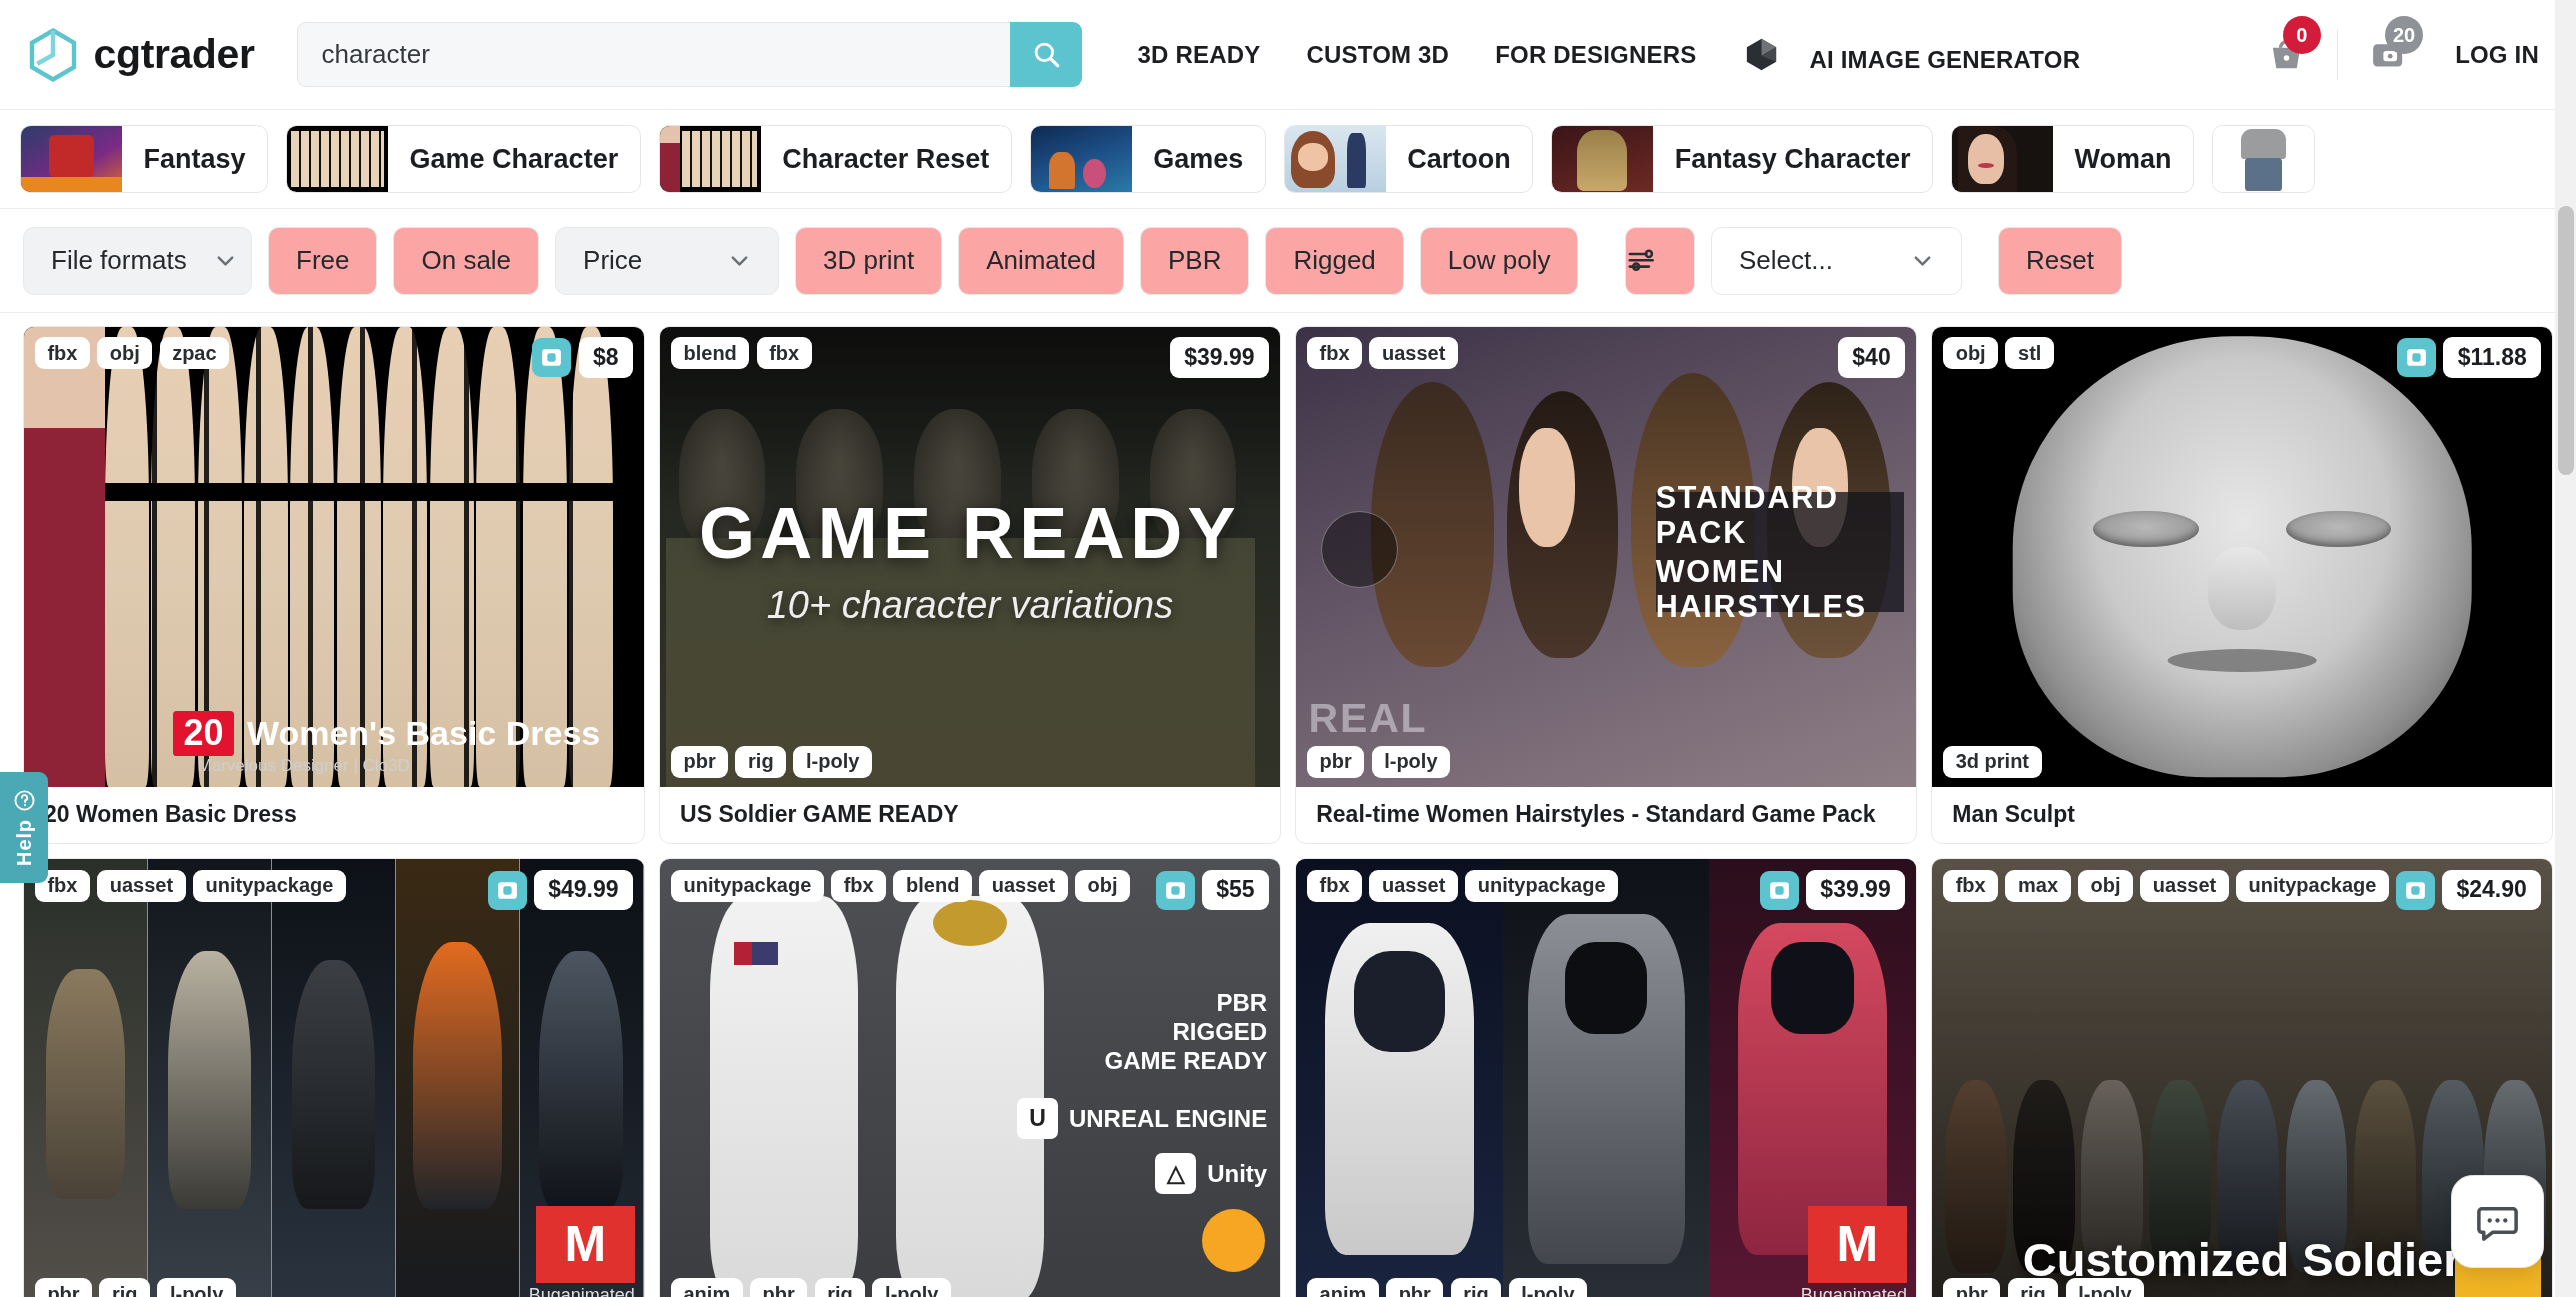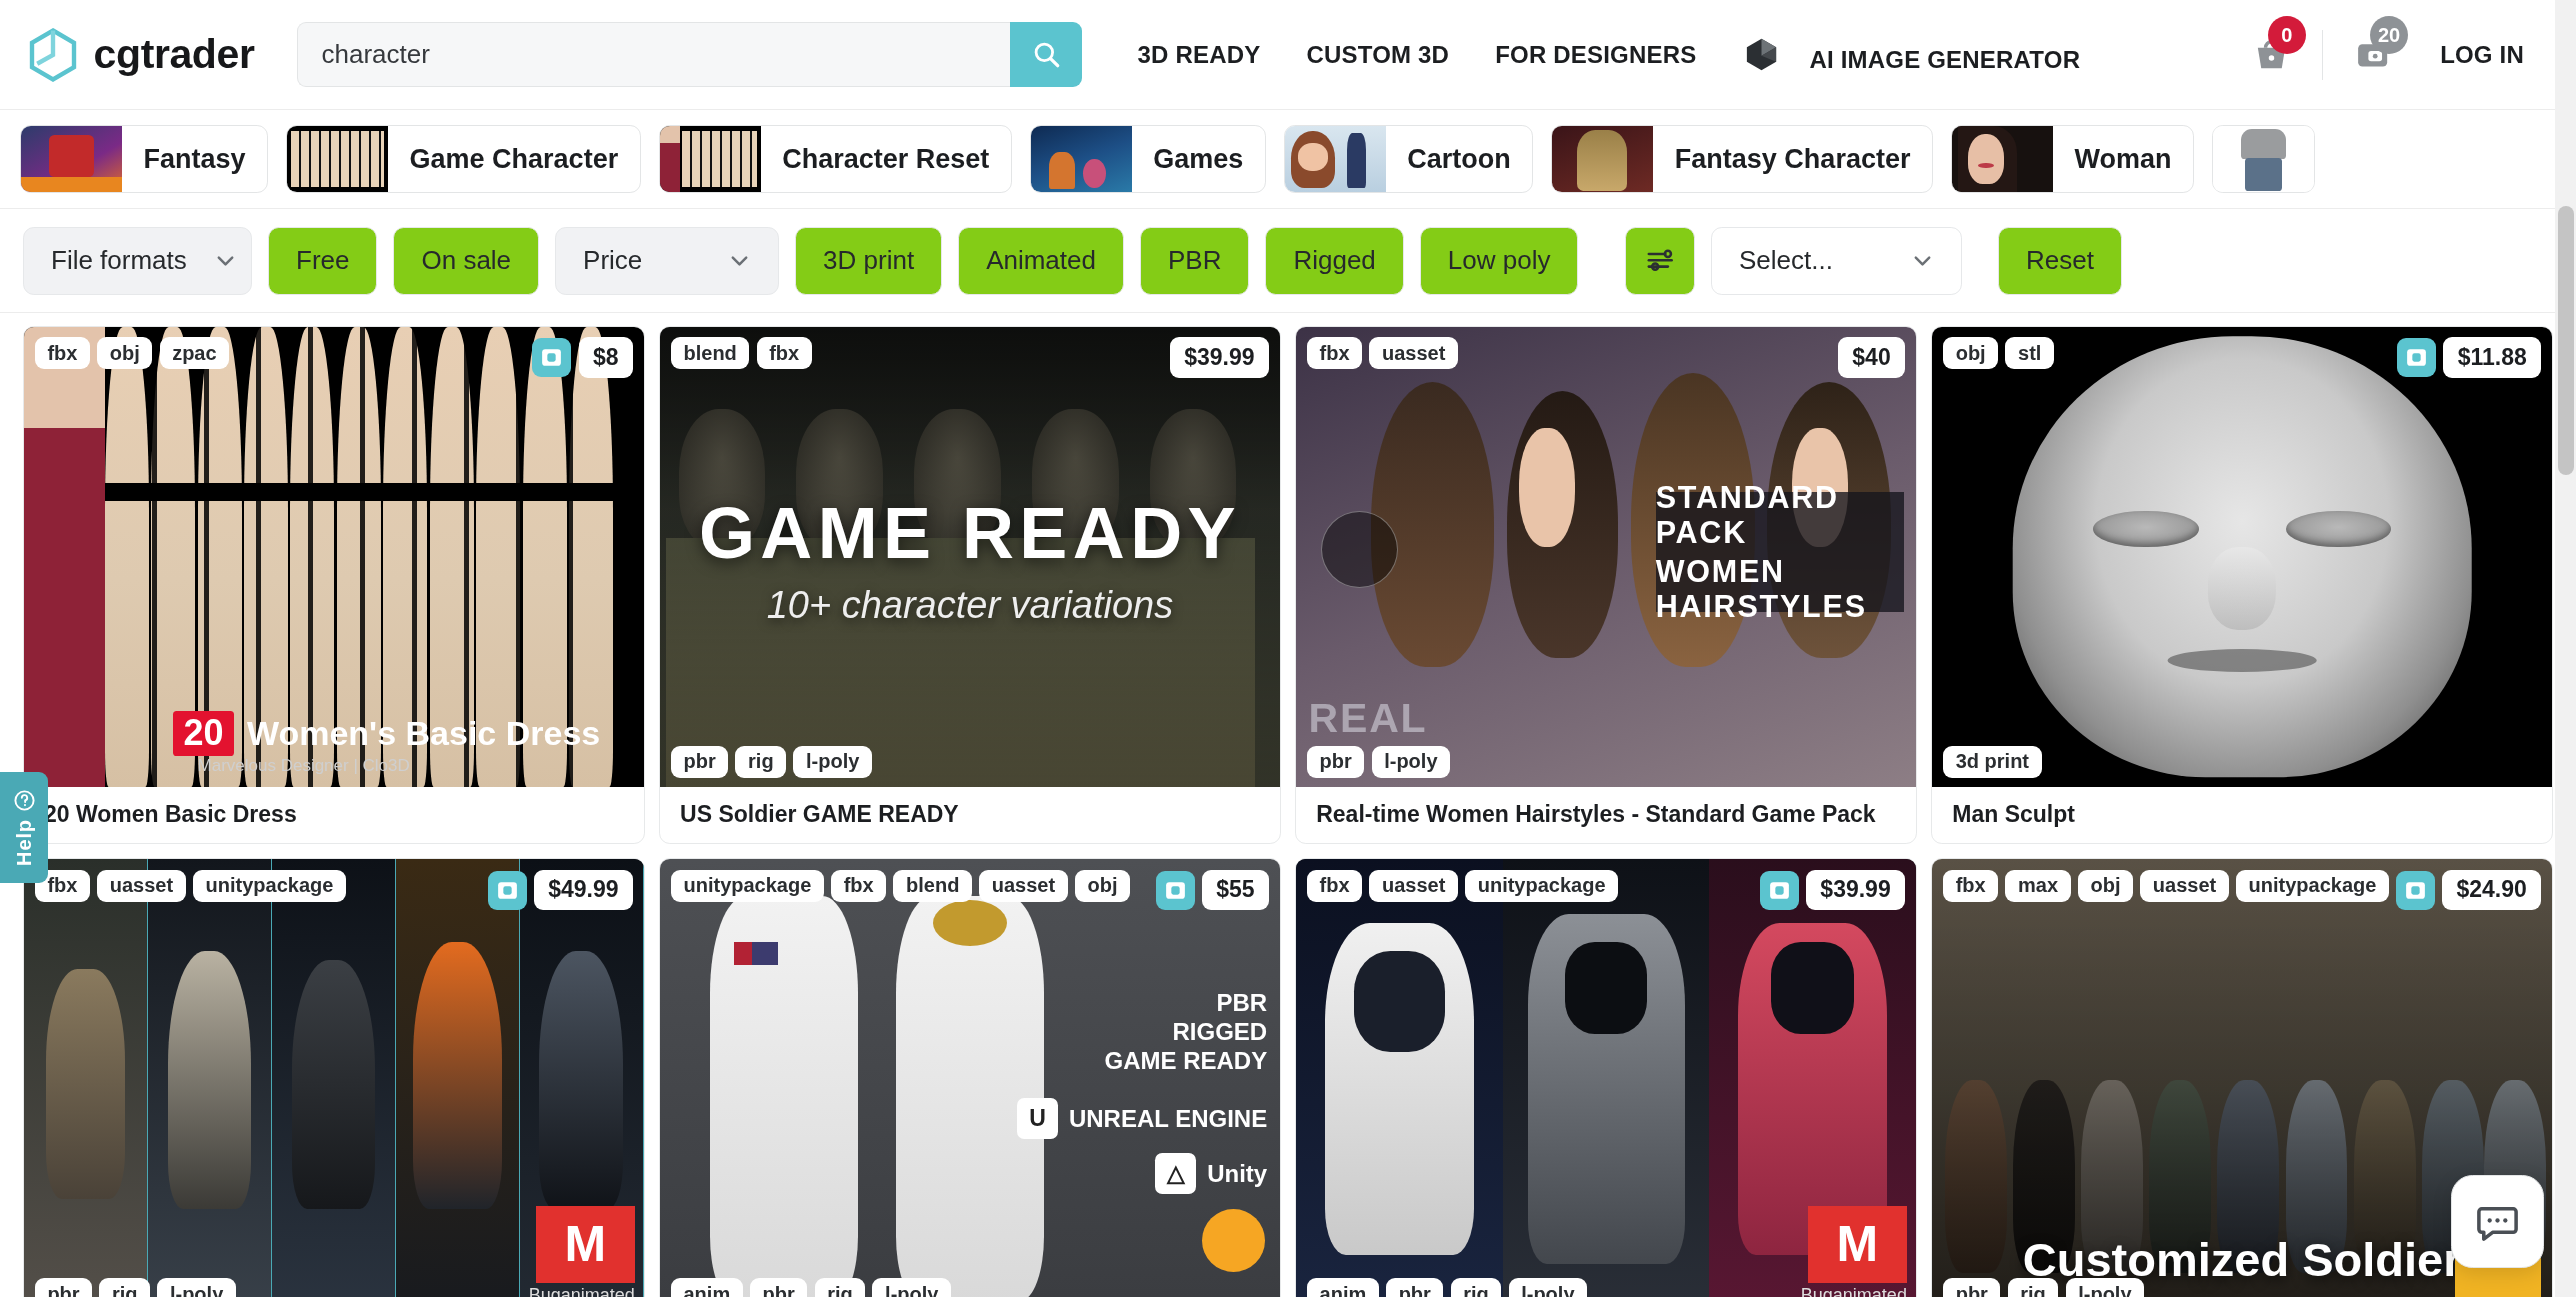--- a/index.html
+++ b/index.html
@@ -11,21 +11,21 @@
     -webkit-font-smoothing: antialiased;
   }
   .page { position: relative; width: 2576px; height: 1298px; background: #fff; }
 
   
   .header {
     position: relative;
     height: 110px;
     display: flex;
     align-items: center;
-    padding: 0 27px 0 25px;
+    padding: 0 12px 0 25px;
     background: #fff;
     border-bottom: 0.9px solid #ececec;
   }
   .brand { display: flex; align-items: center; gap: 12.6px; flex: 0 0 auto; }
   .brand-logo { width: 56px; height: 56px; display: block; }
   .brand-name {
     font-size: 41px; font-weight: 700; color: #17181a; letter-spacing: -0.4px;
   }
 
   .searchwrap {
@@ -136,26 +136,26 @@
     height: 104px;
     display: flex; align-items: center; gap: 16px;
     padding: 0 23px;
     background: #fff;
     border-bottom: 0.9px solid #ececec;
   }
   .fbtn {
     height: 68px;
     border: 0.9px solid #e6e8ea;
     border-radius: 10.8px;
-    background: #84cc16;
+    background: #fca5a5;
     font-size: 26px;
     color: #26292c;
     font-family: "Liberation Sans", sans-serif;
     padding: 0 27px;
-    display: flex; align-items: center; justify-content: center;
+    display: flex; align-items: center; justify-content: flex-start;
     white-space: nowrap;
     cursor: pointer;
   }
   .fbtn.select {
     background: #f1f2f4;
     justify-content: space-between;
     gap: 27px;
   }
   .fbtn.wide1 { width: 229px; }
   .fbtn.wide2 { width: 224px; }

